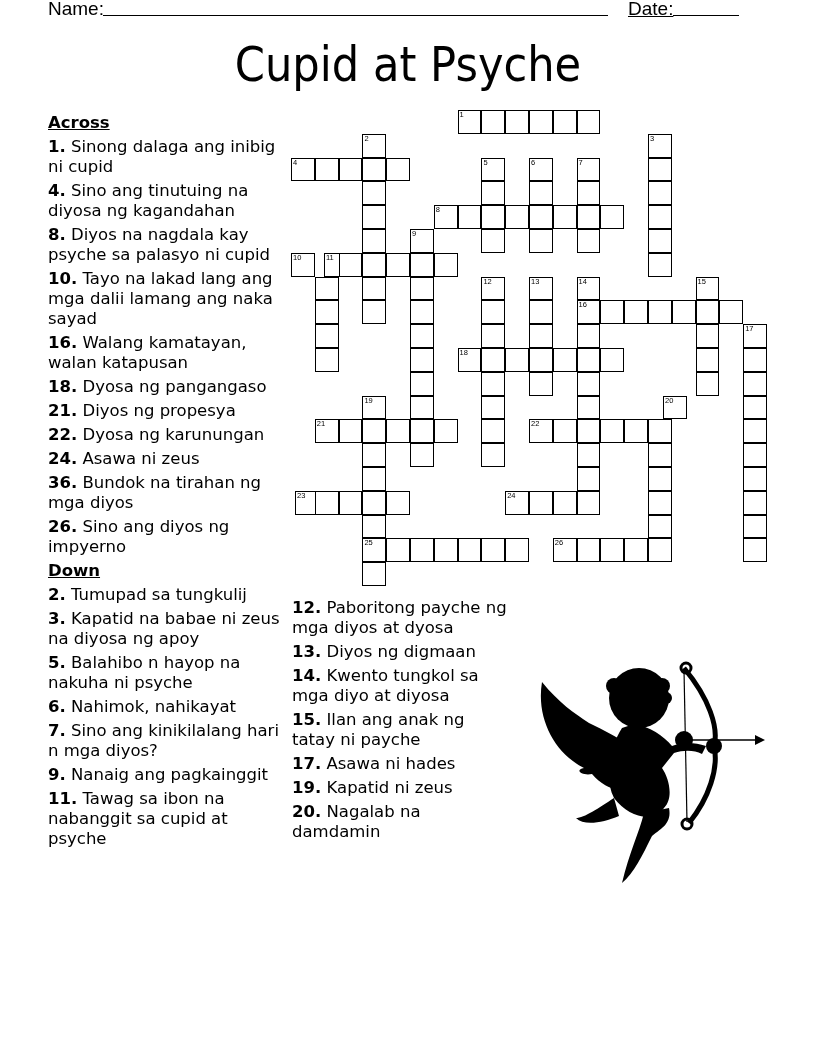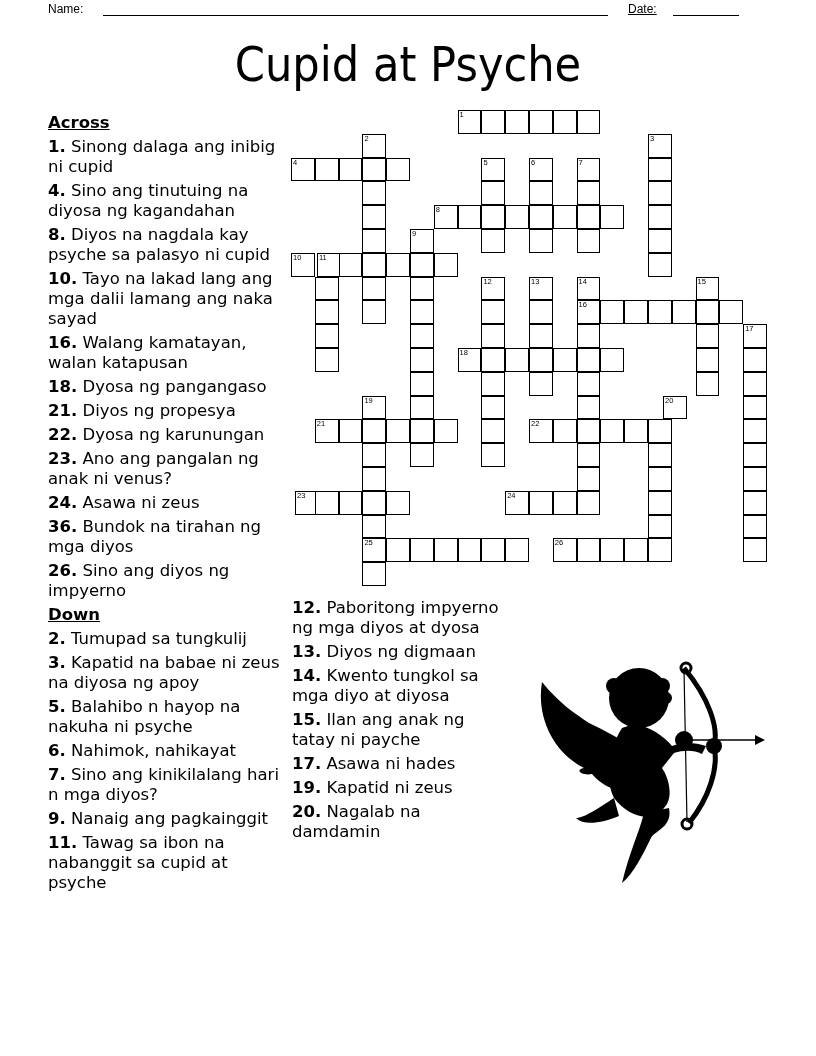--- a/index.html
+++ b/index.html
@@ -1,17 +1,17 @@
 <!DOCTYPE html>
 <html><head>
 <meta charset="utf-8">
 <style>
   html, body { margin:0; padding:0; background:#fff; }
   body { width:816px; height:1056px; position:relative; overflow:hidden; font-family:"DejaVu Sans", sans-serif; color:#000; }
-  .header { position:absolute; top:0; left:48px; width:700px; height:18px; font-family:"Liberation Sans", sans-serif; font-size:12px; line-height:18px; white-space:nowrap; }
+  .header { position:absolute; top:0; left:48px; width:700px; height:18px; font-family:"Liberation Sans", sans-serif; font-size:19px; line-height:18px; white-space:nowrap; }
   .header .name-label { position:absolute; left:0; top:0; }
   .header .name-line { position:absolute; left:55px; top:15px; width:505px; border-bottom:1px solid #000; }
   .header .date-label { position:absolute; left:580px; top:0;text-decoration:underline; }
   .header .date-line { position:absolute; left:625px; top:15px; width:66px; border-bottom:1px solid #000; }
   .title { position:absolute; top:34px; left:0; width:816px; text-align:center; font-size:48px; line-height:60px; font-family:"DejaVu Sans", sans-serif; letter-spacing:0px; transform:scaleX(0.9); }
   .clues { position:absolute; font-size:16.5px; line-height:20px; font-family:"DejaVu Sans", sans-serif; }
   .clues .section-title { font-weight:bold; text-decoration:underline; margin-bottom:4px; display:block; }
   .clue { margin-bottom:4px; }
   .clue .num { font-weight:bold; }
   #col-left { left:48px; top:113px; width:240px; }
@@ -37,40 +37,39 @@
   <span class="section-title">Across</span>
   <div id="across-list">
       <div class="clue"><span class="num">1.</span> <span>Sinong dalaga ang inibig ni cupid</span></div>
       <div class="clue"><span class="num">4.</span> <span>Sino ang tinutuing na diyosa ng kagandahan</span></div>
       <div class="clue"><span class="num">8.</span> <span>Diyos na nagdala kay psyche sa palasyo ni cupid</span></div>
       <div class="clue"><span class="num">10.</span> <span>Tayo na lakad lang ang mga dalii lamang ang naka sayad</span></div>
       <div class="clue"><span class="num">16.</span> <span>Walang kamatayan, walan katapusan</span></div>
       <div class="clue"><span class="num">18.</span> <span>Dyosa ng pangangaso</span></div>
       <div class="clue"><span class="num">21.</span> <span>Diyos ng propesya</span></div>
       <div class="clue"><span class="num">22.</span> <span>Dyosa ng karunungan</span></div>
-      <div class="clue"><span class="num">23.</span> <span>Ano ang pangalan ng anak ni venus?</span></div>
       <div class="clue"><span class="num">24.</span> <span>Asawa ni zeus</span></div>
       <div class="clue"><span class="num">36.</span> <span>Bundok na tirahan ng mga diyos</span></div>
       <div class="clue"><span class="num">26.</span> <span>Sino ang diyos ng impyerno</span></div>
     </div>
   <span class="section-title" style="margin-top:2px;">Down</span>
   <div id="down-list-left">
       <div class="clue"><span class="num">2.</span> <span>Tumupad sa tungkulij</span></div>
       <div class="clue"><span class="num">3.</span> <span>Kapatid na babae ni zeus na diyosa ng apoy</span></div>
       <div class="clue"><span class="num">5.</span> <span>Balahibo n hayop na nakuha ni psyche</span></div>
       <div class="clue"><span class="num">6.</span> <span>Nahimok, nahikayat</span></div>
       <div class="clue"><span class="num">7.</span> <span>Sino ang kinikilalang hari n mga diyos?</span></div>
       <div class="clue"><span class="num">9.</span> <span>Nanaig ang pagkainggit</span></div>
       <div class="clue"><span class="num">11.</span> <span>Tawag sa ibon na nabanggit sa cupid at psyche</span></div>
     </div>
 </div>
 
 <div id="col-mid" class="clues">
   <div id="down-list-right">
-      <div class="clue"><span class="num">12.</span> <span>Paboritong impyerno ng mga diyos at dyosa</span></div>
+      <div class="clue"><span class="num">12.</span> <span>Paboritong payche ng mga diyos at dyosa</span></div>
       <div class="clue"><span class="num">13.</span> <span>Diyos ng digmaan</span></div>
       <div class="clue"><span class="num">14.</span> <span>Kwento tungkol sa mga diyo at diyosa</span></div>
       <div class="clue"><span class="num">15.</span> <span>Ilan ang anak ng tatay ni payche</span></div>
       <div class="clue"><span class="num">17.</span> <span>Asawa ni hades</span></div>
       <div class="clue"><span class="num">19.</span> <span>Kapatid ni zeus</span></div>
       <div class="clue"><span class="num">20.</span> <span>Nagalab na damdamin</span></div>
     </div>
 </div>
 
 <div id="grid">
@@ -139,21 +138,21 @@
     <div class="cell" style="left: 119px; top: 190.4px;"></div>
     <div class="cell" style="left: 119px; top: 214.2px;"></div>
     <div class="cell" style="left: 119px; top: 238px;"></div>
     <div class="cell" style="left: 119px; top: 261.8px;"></div>
     <div class="cell" style="left: 119px; top: 285.6px;"></div>
     <div class="cell" style="left: 119px; top: 309.4px;"></div>
     <div class="cell" style="left: 119px; top: 333.2px;"></div>
     <div class="cell" style="left: 0px; top: 142.8px;">
       <span class="cnum">10</span>
     </div>
-    <div class="cell" style="left: 26px; top: 142.8px;">
+    <div class="cell" style="left: 33px; top: 142.8px;">
       <span class="cnum">11</span>
     </div>
     <div class="cell" style="left: 47.6px; top: 142.8px;"></div>
     <div class="cell" style="left: 95.2px; top: 142.8px;"></div>
     <div class="cell" style="left: 142.8px; top: 142.8px;"></div>
     <div class="cell" style="left: 23.8px; top: 166.6px;"></div>
     <div class="cell" style="left: 23.8px; top: 190.4px;"></div>
     <div class="cell" style="left: 23.8px; top: 214.2px;"></div>
     <div class="cell" style="left: 23.8px; top: 238px;"></div>
     <div class="cell" style="left: 190.4px; top: 166.6px;">

